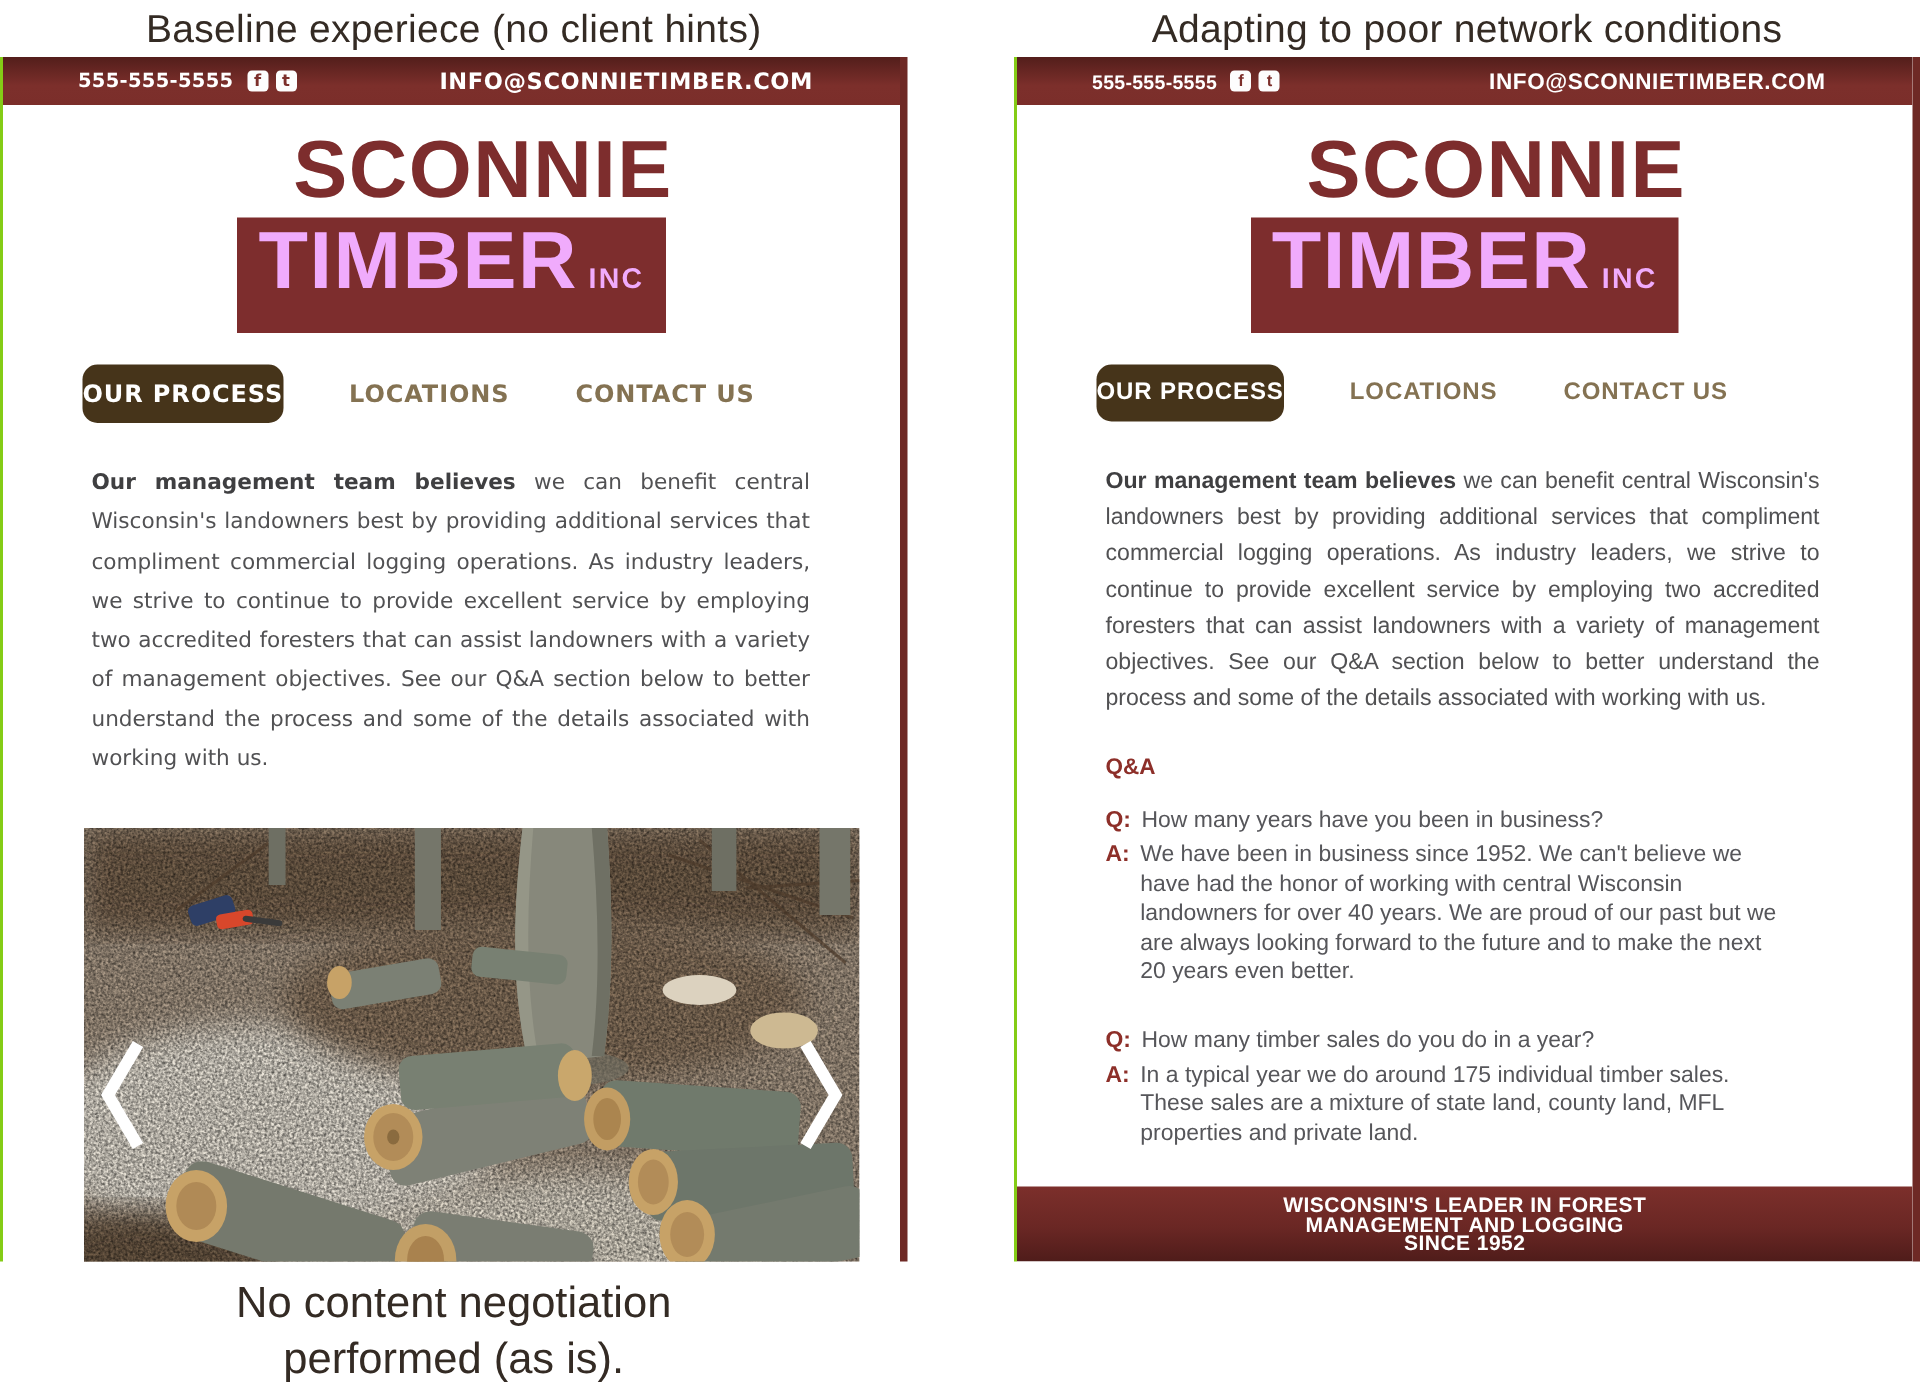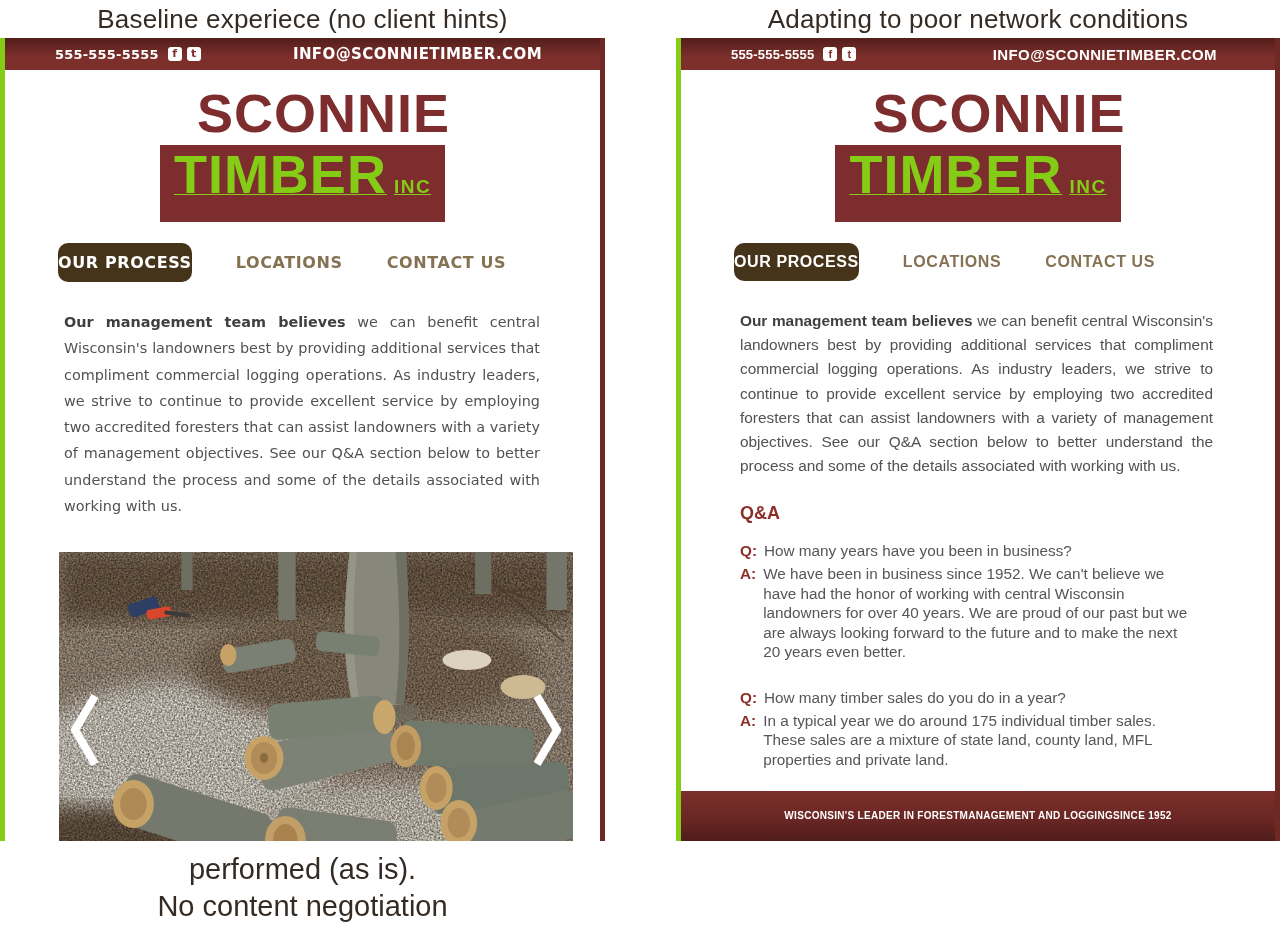--- a/index.html
+++ b/index.html
@@ -14,43 +14,43 @@
     height:38px; display:flex; align-items:center; justify-content:center;
     font-size:26px; color:#342b24; letter-spacing:0.2px;
   }
   .caption-bottom {
     margin-top:10px; text-align:center; font-size:29px; line-height:37px; color:#342b24;
   }
 
   
   .panel {
     height:803px; background:#fff;
-    border-left:5px solid #84cc16; border-right:5px solid #6e2925;
+    border-left:2px solid #84cc16; border-right:5px solid #6e2925;
     display:flex; flex-direction:column; overflow:hidden;
   }
   .f-webfont  { font-family:"DejaVu Sans", sans-serif; }
   .f-fallback { font-family:"Liberation Sans", sans-serif; }
 
   .topbar {
     flex:0 0 32px; background:linear-gradient(180deg,#531e1b 0%, #7c2f2b 60%, #7b2e2a 100%);
     display:flex; align-items:center; padding:0 58px 0 50px; color:#fff;
   }
   .topbar .phone { font-size:13px; font-weight:bold; letter-spacing:0.2px; }
   .social { display:flex; gap:5px; margin-left:9px; }
   .social-icon {
     width:14px; height:14px; background:#fdfdfd; border-radius:3px;
     color:#7c2f2b; font-weight:bold; font-size:11px; line-height:14px; text-align:center; cursor:pointer;
   }
   .topbar .email { margin-left:auto; font-size:15px; font-weight:bold; letter-spacing:0.4px; }
 
   .logo-block { margin-top:15px; text-align:center; font-family:"Liberation Sans", sans-serif; }
   .logo-top { font-size:54px; font-weight:bold; color:#7d2d2d; letter-spacing:1px; line-height:56px;padding-left:42px; }
   .logo-box {
-    display:inline-block; background:#7d2d2d; color:#84cc16; margin-top:4px;
-    padding:0 14px 5px 14px; line-height:58px; white-space:nowrap;text-decoration:underline;
+    display:inline-block; background:#7d2d2d; color:#f0abfc; margin-top:4px;
+    padding:0 14px 5px 14px; line-height:58px; white-space:nowrap;
   }
   .logo-box .big { font-size:54px; font-weight:bold; letter-spacing:1px; }
   .logo-box .small { font-size:19px; font-weight:bold; letter-spacing:1.5px; margin-left:7px; }
 
   .nav { margin:21px 0 0 53px; display:flex; align-items:center; gap:44px; }
   .nav-tab { font-size:16px; font-weight:bold; color:#847252; letter-spacing:0.6px; cursor:pointer;
              background:none; border:none; font-family:inherit; }
   .nav-tab.active {
     background:#46341a; color:#ffffff; padding:10px 0; border-radius:10px;
   }
@@ -63,33 +63,33 @@
   
   .carousel { position:relative; margin:33px 27px 0 54px; height:303px; }
   .carousel svg.photo { display:block; width:100%; height:100%; }
   .carousel .arrow {
     position:absolute; top:138px; width:40px; height:80px; background:none; border:none; cursor:pointer; padding:0;
   }
   .carousel .arrow.prev { left:6px; }
   .carousel .arrow.next { right:6px; }
 
   
-  .qa-heading { margin:25px 58px 0 59px; font-size:18px; font-weight:bold; color:#8d2f29; }
+  .qa-heading { margin:25px 58px 0 59px; font-size:15px; font-weight:bold; color:#8d2f29; }
   .qa-items { margin:0 84px 0 59px; }
   .qa-row { display:flex; margin-top:3px; font-size:15.3px; line-height:19.6px; color:#56565a; }
   .qa-row.q { margin-top:17px; }
   .qa-item + .qa-item .qa-row.q { margin-top:26px; }
   .qa-label { flex:0 0 auto; font-weight:bold; color:#8d2f29; margin-right:7px; }
   .qa-text { flex:1; }
 
   .site-footer {
     margin-top:auto; flex:0 0 50px;
     background:linear-gradient(180deg,#7c2f2b 0%, #6a2724 55%, #4f1c1a 100%);
-    display:flex; flex-direction:row; align-items:center; justify-content:center;
-    color:#fff; font-size:10px; font-weight:bold; line-height:12.5px; letter-spacing:0.3px; text-align:center;
+    display:flex; flex-direction:column; align-items:center; justify-content:center;
+    color:#fff; font-size:14px; font-weight:bold; line-height:12.5px; letter-spacing:0.3px; text-align:center;
   }
 </style>
 </head>
 <body>
 
 <div class="stage">
 
   <div class="figure-col left">
     <div class="caption-top">Baseline experiece (no client hints)</div>
 
@@ -222,22 +222,22 @@
         <button class="arrow next" aria-label="next">
           <svg width="40" height="80" viewBox="0 0 40 80">
               <polyline points="10,6 30,40 10,74" fill="none" stroke="#ffffff" stroke-width="8"></polyline>
             </svg>
         </button>
       </div>
 
     </div>
 
     <div class="caption-bottom">
+      <div>No content negotiation</div>
       <div>performed (as is).</div>
-      <div>No content negotiation</div>
     </div>
   </div>
 
   <div class="figure-col right">
     <div class="caption-top">Adapting to poor network conditions</div>
 
     <div class="panel panel-r f-fallback">
       <div class="topbar">
         <span class="phone">555-555-5555</span>
         <span class="social">

